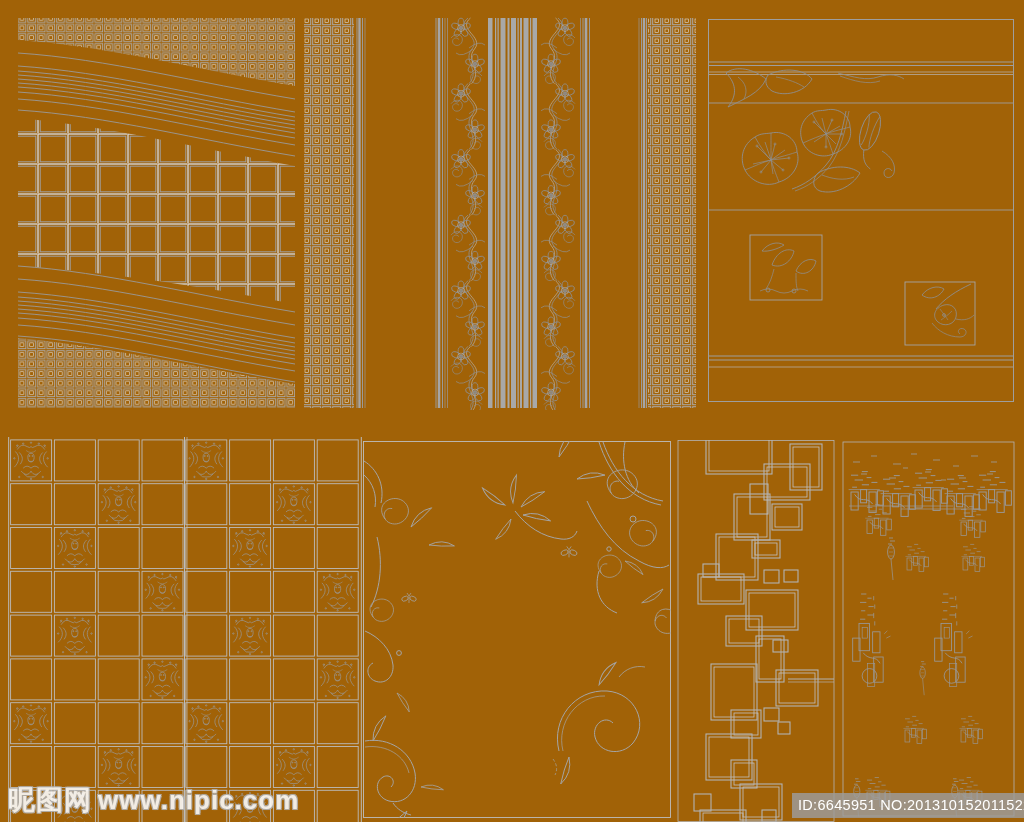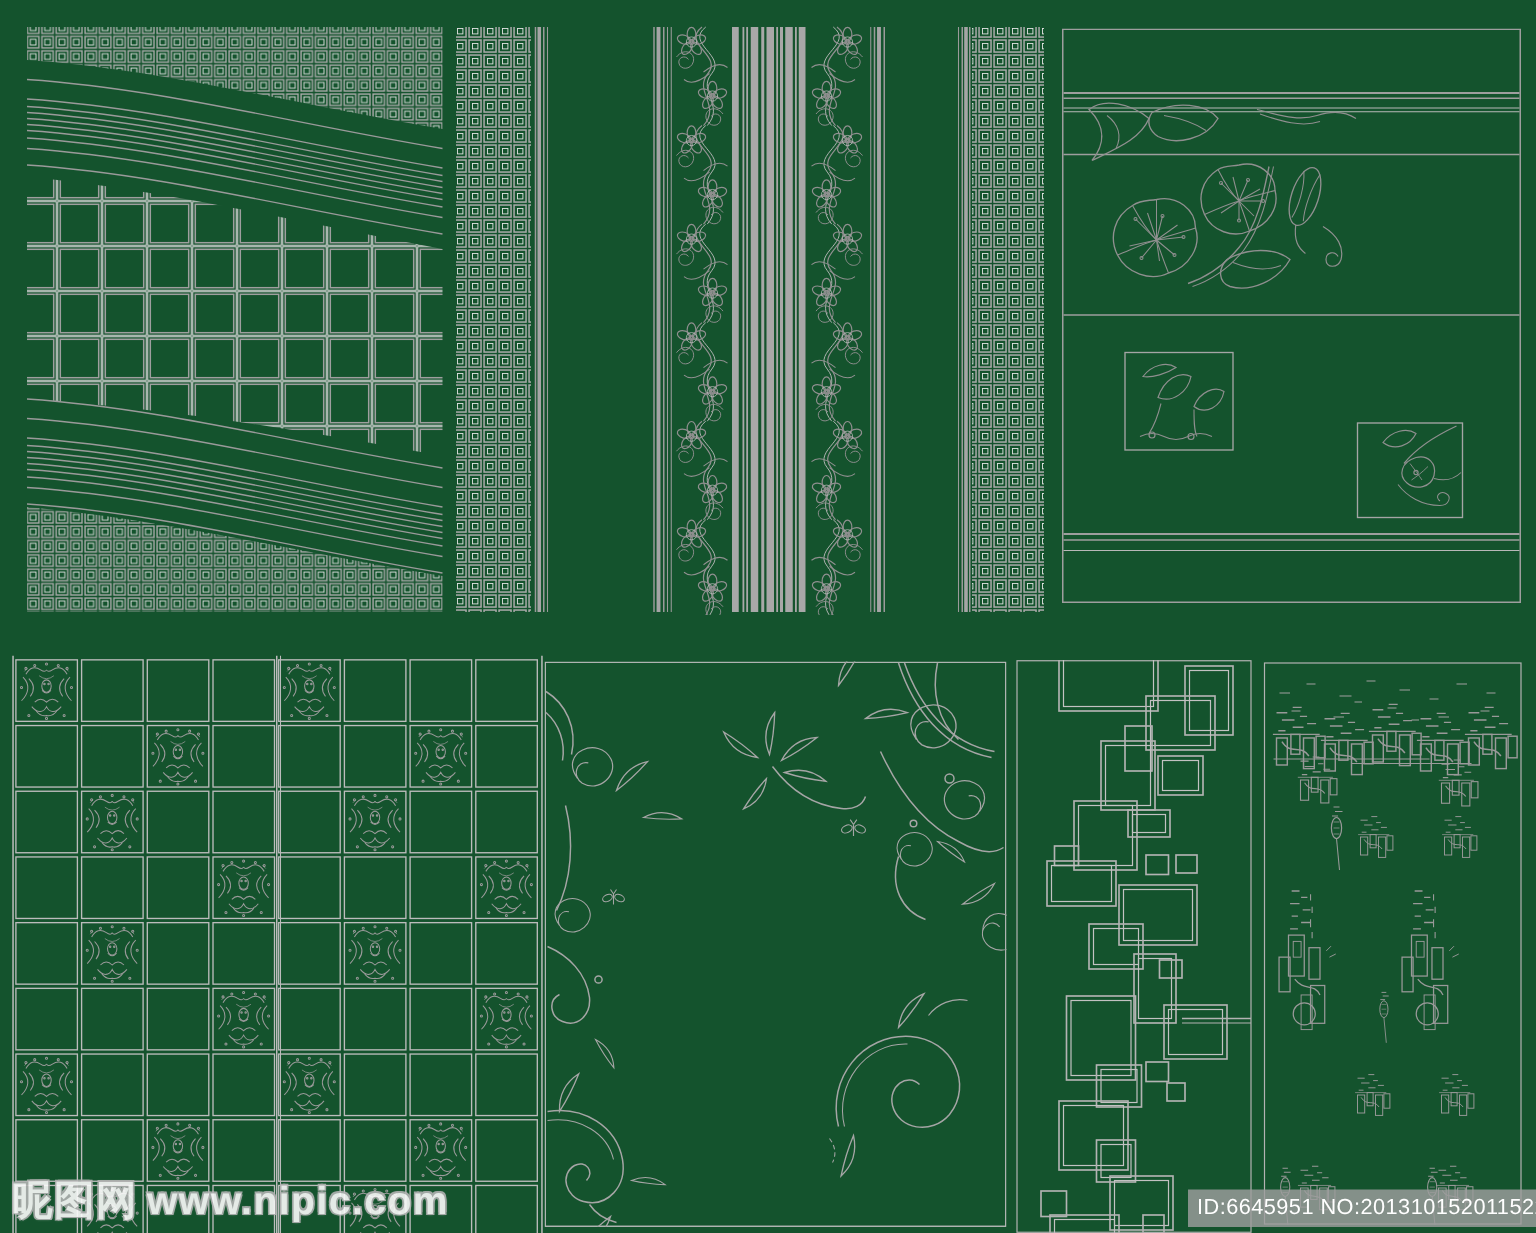--- a/index.html
+++ b/index.html
@@ -1,16 +1,16 @@
 <!DOCTYPE html>
 <html><head>
 <meta charset="utf-8">
 <style>
   html,body{margin:0;padding:0;background:#fff;}
-  .canvas{position:relative;width:1024px;height:822px;background:#14532d;overflow:hidden;
+  .canvas{position:relative;width:1024px;height:822px;background:#a16207;overflow:hidden;
           font-family:"Liberation Sans",sans-serif;}
   .panel{position:absolute;}
   .panel svg{display:block;}
   .wm-left{position:absolute;left:8px;top:782px;font-size:26px;font-weight:bold;
            letter-spacing:1px;color:rgba(255,255,255,0.95);
            text-shadow:-1px -1px 0 #b2b2b2,1px -1px 0 #b2b2b2,-1px 1px 0 #b2b2b2,1px 1px 0 #b2b2b2,
                        0 0 2px #c6c6c6;
            opacity:.9;white-space:nowrap;z-index:5;}
   .wm-left .cn{font-size:27px;margin-right:6px;}
   .wm-bar{position:absolute;left:792px;top:793px;width:232px;height:25px;

